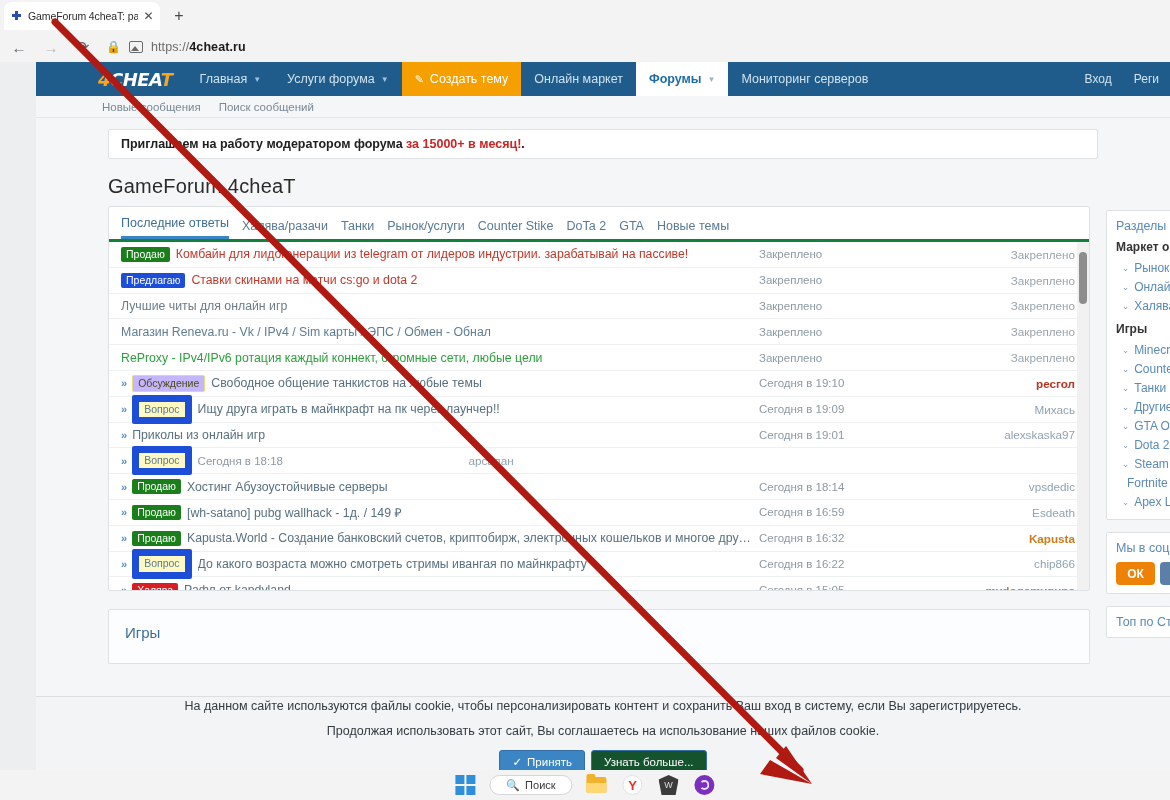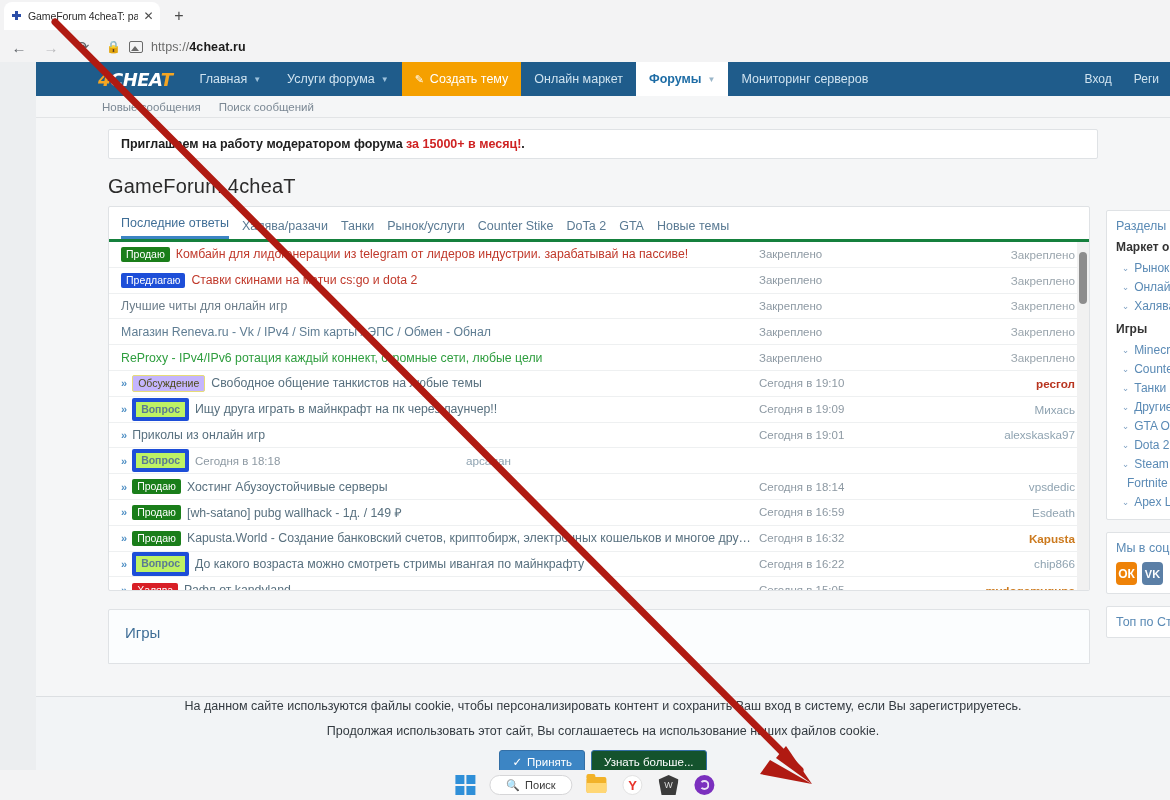--- a/index.html
+++ b/index.html
@@ -105,21 +105,21 @@
   }
   .thread:last-child { border-bottom:none; }
   .chev { color:#4f8fc4; font-size:11px; font-weight:bold; flex:0 0 auto; letter-spacing:-1px; }
   .prefix {
     font-size:10.5px; padding:1px 5px; border-radius:2px; line-height:1.25;
     flex:0 0 auto; white-space:nowrap;
   }
   .pfx-sell   { background:#1a7e1a; color:#ffffff; }
   .pfx-offer  { background:#1d4ed8; color:#ffffff; }
   .pfx-disc   { background:#c4b5fd; color:#4c4a1a; border:1px solid #e6dc78; }
-  .pfx-quest  { background:#bef264; color:#5a7a93; border:4px solid #1d4ed8;font-weight:bold; }
+  .pfx-quest  { background:#fef9c3; color:#5a7a93; border:7px solid #1d4ed8; }
   .pfx-free   { background:#d81f26; color:#ffffff; }
   .ttl { flex:1 1 auto; overflow:hidden; white-space:nowrap; text-overflow:ellipsis; }
   .ttl.a-red   { color:#c0392b; }
   .ttl.a-green { color:#2f9e3f; }
   .ttl.a-blue  { color:#5f7d93; }
   .ttl.a-grey  { color:#6b7c89; }
   .ttl.a-dark  { color:#58707f; }
   .date { flex:0 0 175px; text-align:left; font-size:11.5px; color:#8d99a3; }
   .author { flex:0 0 135px; text-align:right; font-size:11.7px; color:#8fa3b1; }
   .author.pinned { color:#9aa5ad; }
@@ -133,21 +133,21 @@
   .gamespanel h2 { font-size:15px; font-weight:400; color:#3f6e96; }
 
   
   .sbox { background:#ffffff; border:1px solid #dfe2e5; border-radius:2px; padding:8px 9px; margin-bottom:12px; }
   .sbox h3 { font-size:12.5px; font-weight:400; color:#5a8ab5; margin-bottom:6px; white-space:nowrap; }
   .sgroup { font-size:12px; color:#333; font-weight:bold; margin:7px 0 4px 0; white-space:nowrap; }
   .slink { display:flex; align-items:center; gap:5px; font-size:12px; color:#5a8ab5;
            padding:2.5px 0 2.5px 6px; white-space:nowrap; }
   .slink .cv { font-size:8.5px; color:#7a9ec1; }
   .soc { display:flex; gap:5px; margin-top:7px; }
-  .soc span { width:21px; height:23px; border-radius:4px; display:flex; align-items:center;
+  .soc span { width:39px; height:23px; border-radius:4px; display:flex; align-items:center;
               justify-content:center; color:#fff; font-weight:bold; font-size:12px; }
   .soc .ok { background:#ee8208; }
   .soc .vk { background:#5b7fa6; font-size:11px; }
 
   
   .cookiebar {
     position:absolute; left:36px; bottom:0; width:1134px; height:74px;
     background:#f2f4f6; border-top:1px solid #dcdfe2;
     display:flex; flex-direction:column; align-items:center; justify-content:center; gap:6px;
     padding-top:4px;

